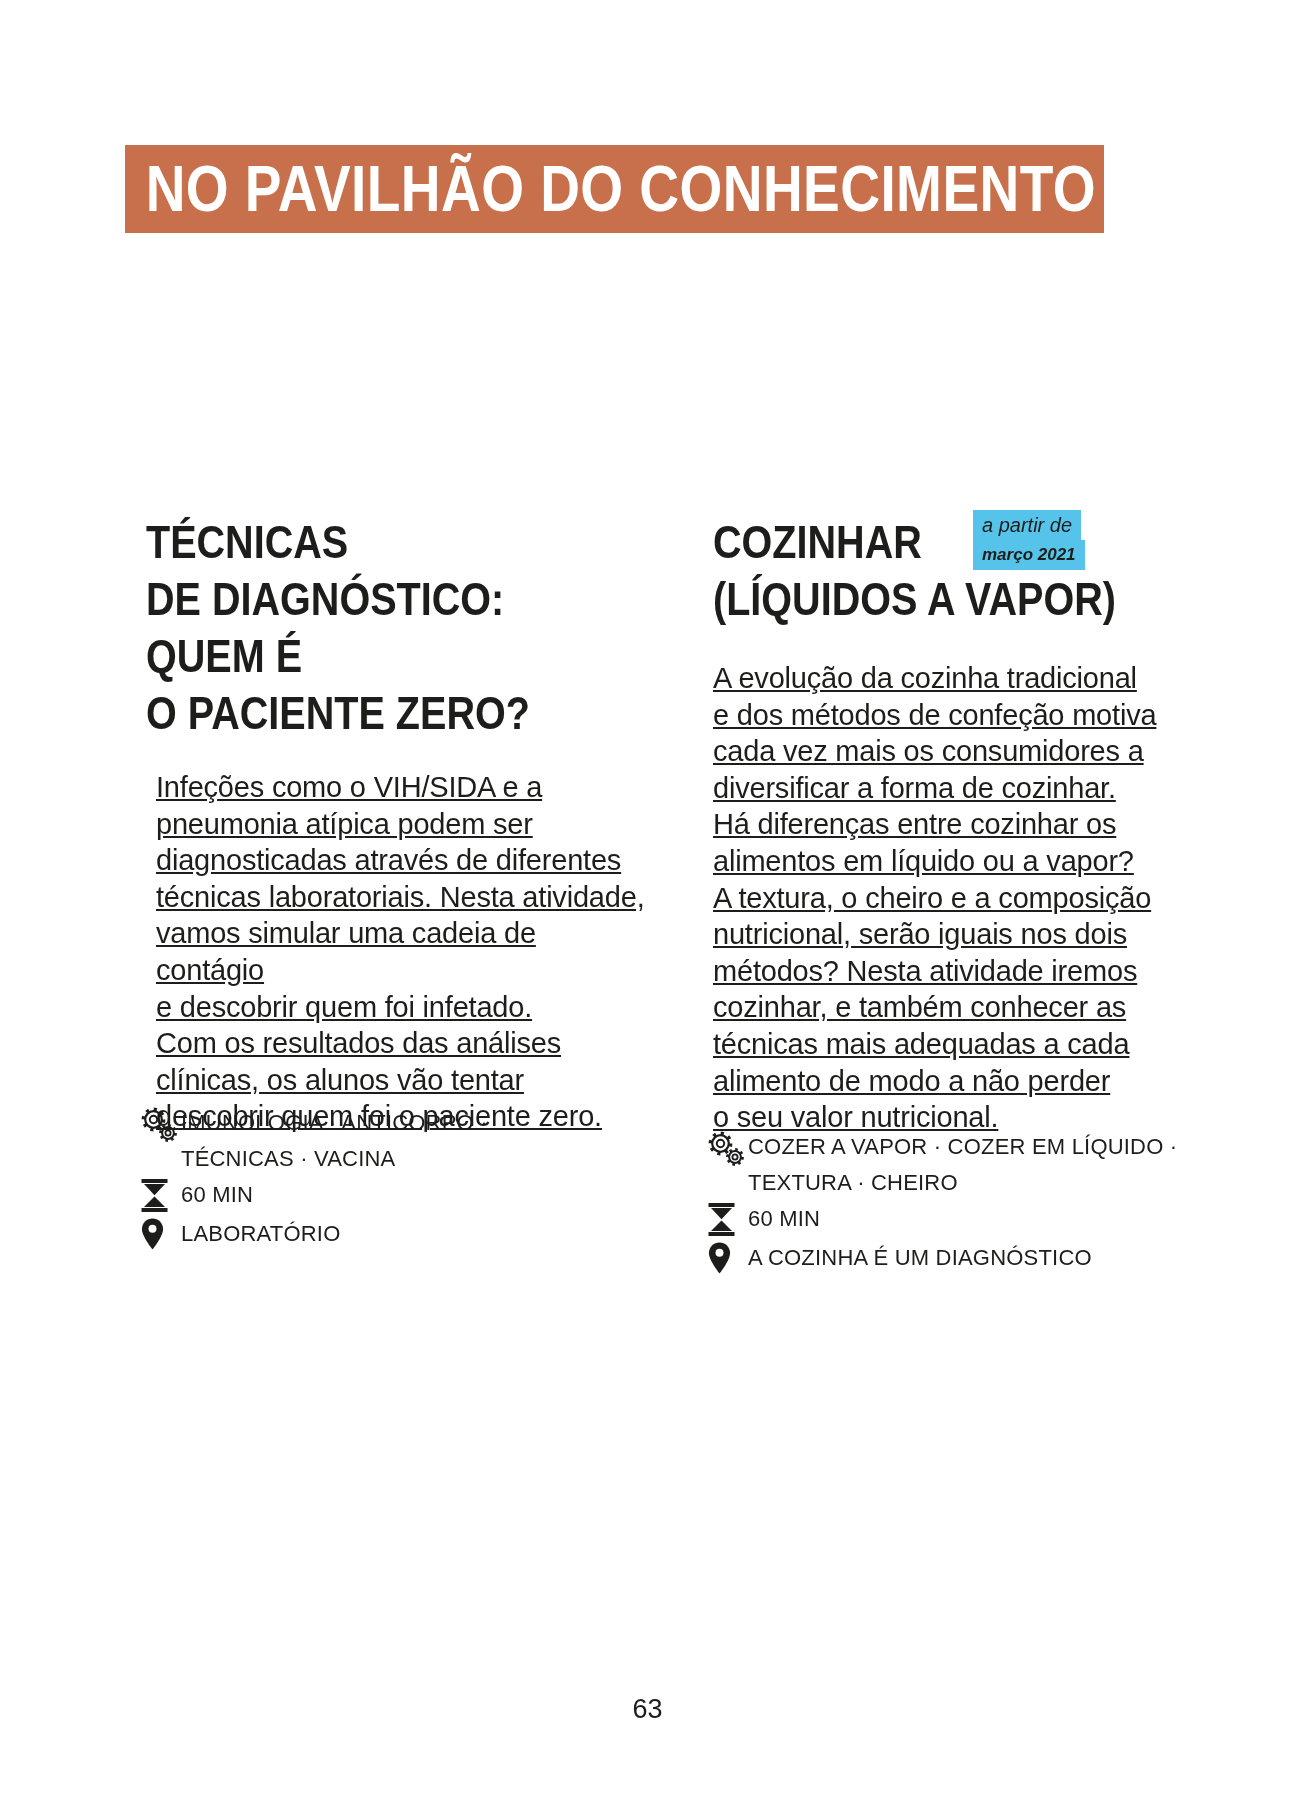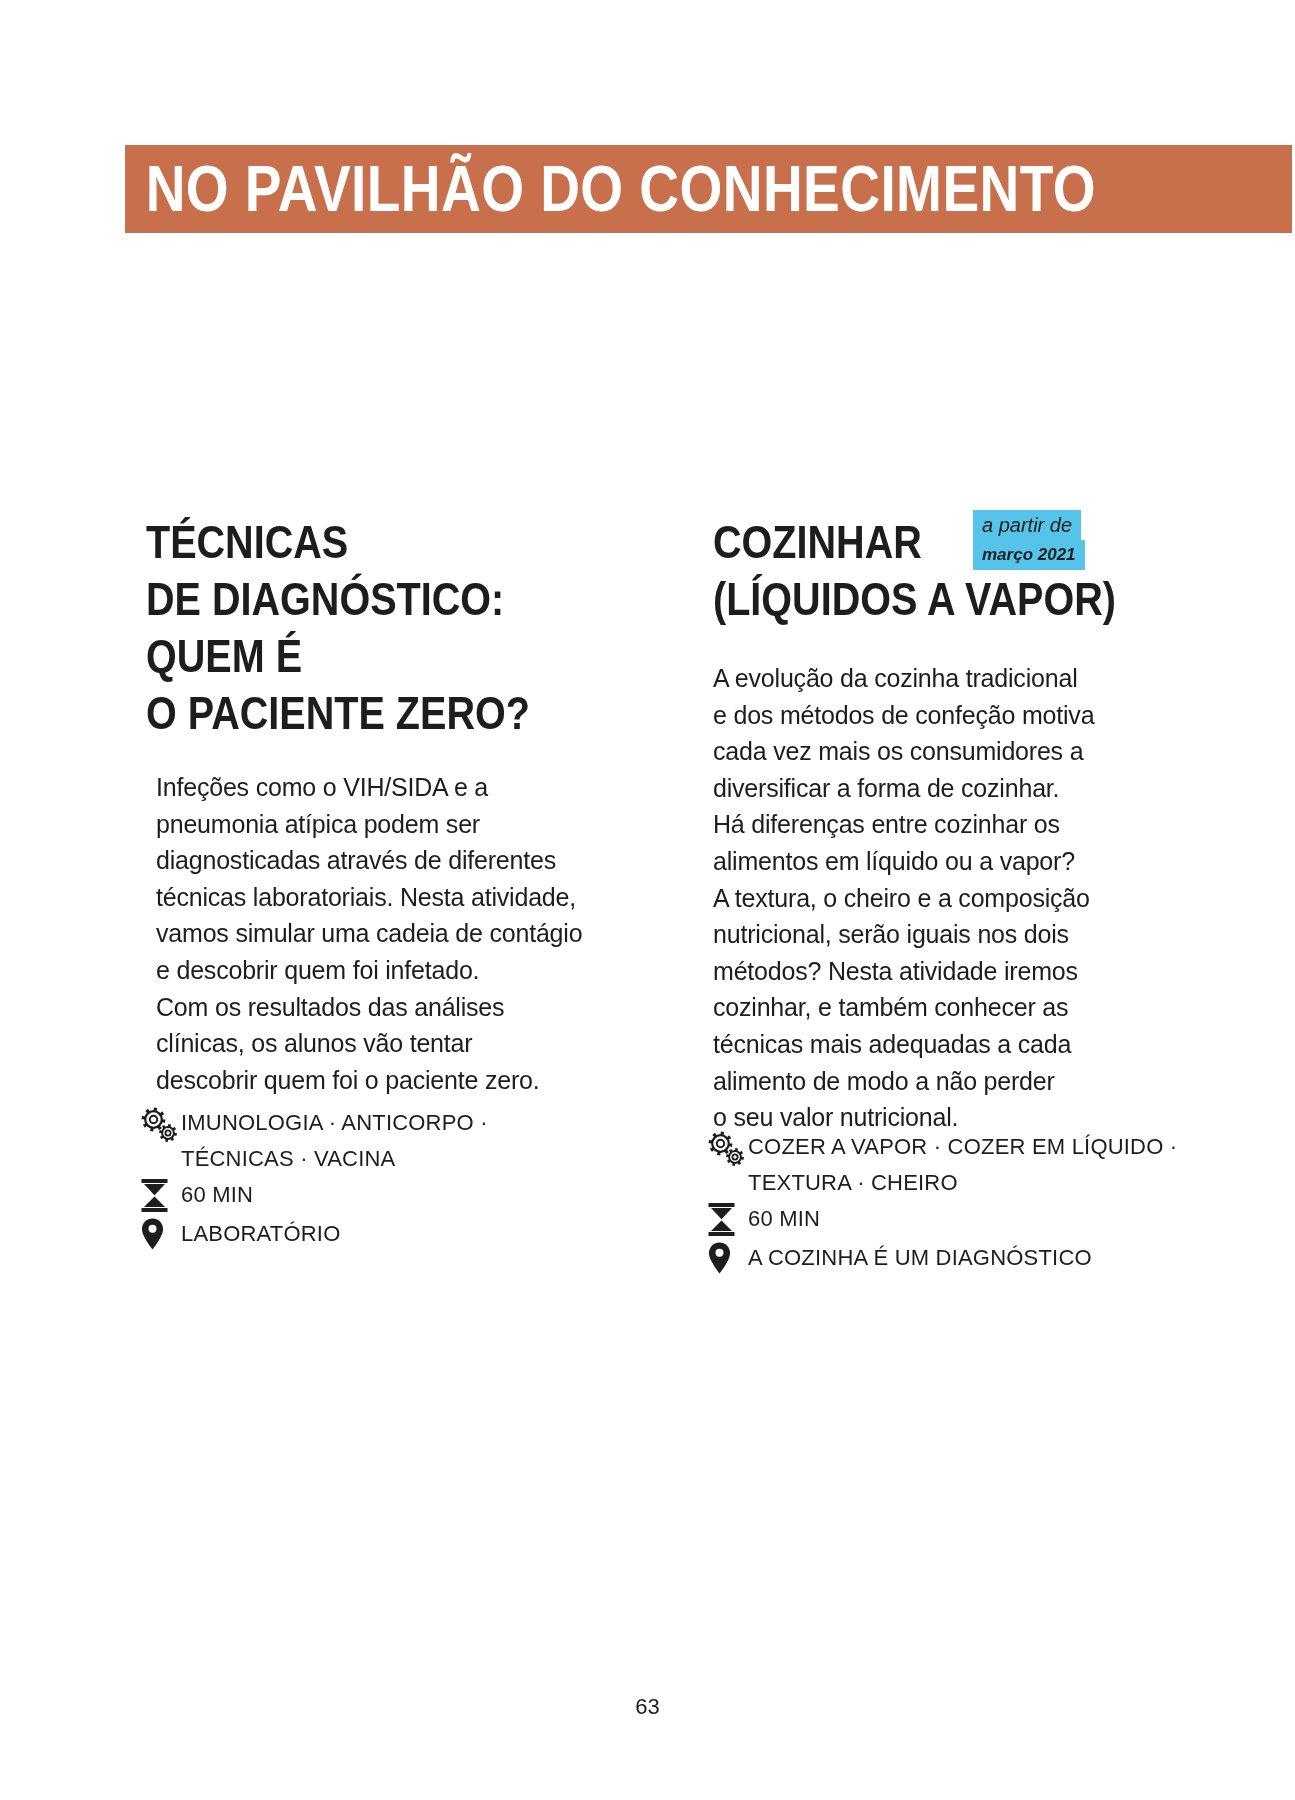--- a/index.html
+++ b/index.html
@@ -15,21 +15,21 @@
     height: 1800px;
     background: #ffffff;
     overflow: hidden;
   }
 
   
   .banner {
     position: absolute;
     left: 125px;
     top: 145px;
-    width: 1167px;
+    width: 979px;
     height: 88px;
     background: #c8704b;
   }
   .banner-title {
     margin: 0;
     color: #ffffff;
     font-size: 64px;
     font-weight: bold;
     line-height: 88px;
     padding-left: 24px;
@@ -56,25 +56,26 @@
     color: #1d1d1b;
     white-space: pre-line;
     transform: scaleX(0.86);
     transform-origin: left top;
   }
 
   .act-desc {
     position: absolute;
     left: 0;
     margin: 0;
-    font-size: 25px;
+    font-size: 29px;
     line-height: 36.6px;
     letter-spacing: -0.2px;
     color: #1d1d1b;
     white-space: pre-line;
+    text-decoration: underline;
   }
   #act-left  .act-desc { top: 255px; margin-left: 10px; }
   #act-right .act-desc { top: 146px; }
 
   
   .badge {
     position: absolute;
     left: 260px;
     top: -4px;
   }
@@ -120,21 +121,21 @@
     color: #1d1d1b;
   }
 
   
   .page-number {
     position: absolute;
     top: 1694px;
     left: 0;
     width: 100%;
     text-align: center;
-    font-size: 22px;
+    font-size: 27px;
     color: #1d1d1b;
   }
 </style>
 </head>
 <body>
 
 <div class="page">
 
   <header class="banner">
     <h1 class="banner-title">NO PAVILHÃO DO CONHECIMENTO</h1>

